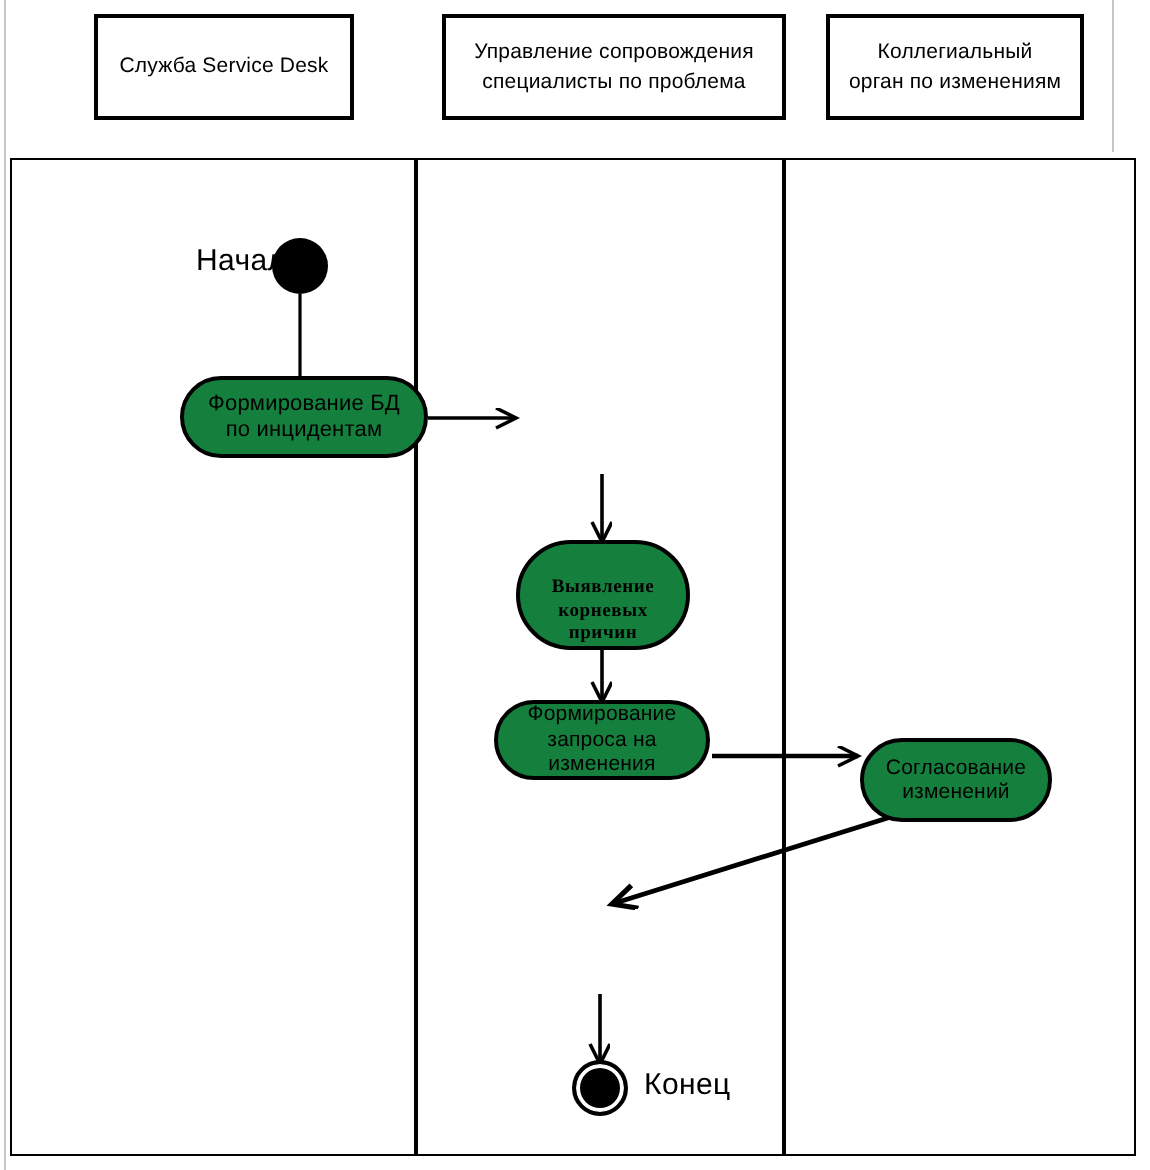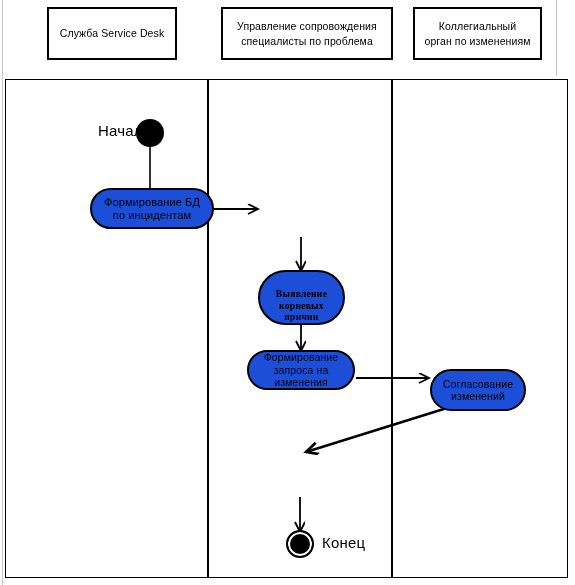--- a/index.html
+++ b/index.html
@@ -73,21 +73,21 @@
     background: #000000;
   }
   #lane-divider-0 { left: 207px; }
   #lane-divider-1 { left: 391px; }
 
   
   .activity {
     position: absolute;
     border: 2.5px solid #000000;
     border-radius: 22px;
-    background: #1d4ed8;
+    background: #15803d;
     box-sizing: border-box;
     display: flex;
     align-items: center;
     justify-content: center;
     text-align: center;
     line-height: 1.18;
     letter-spacing: 0.1px;
   }
   #act-formirovanie-bd {
     left: 90px; top: 188px; width: 124px; height: 41px;

